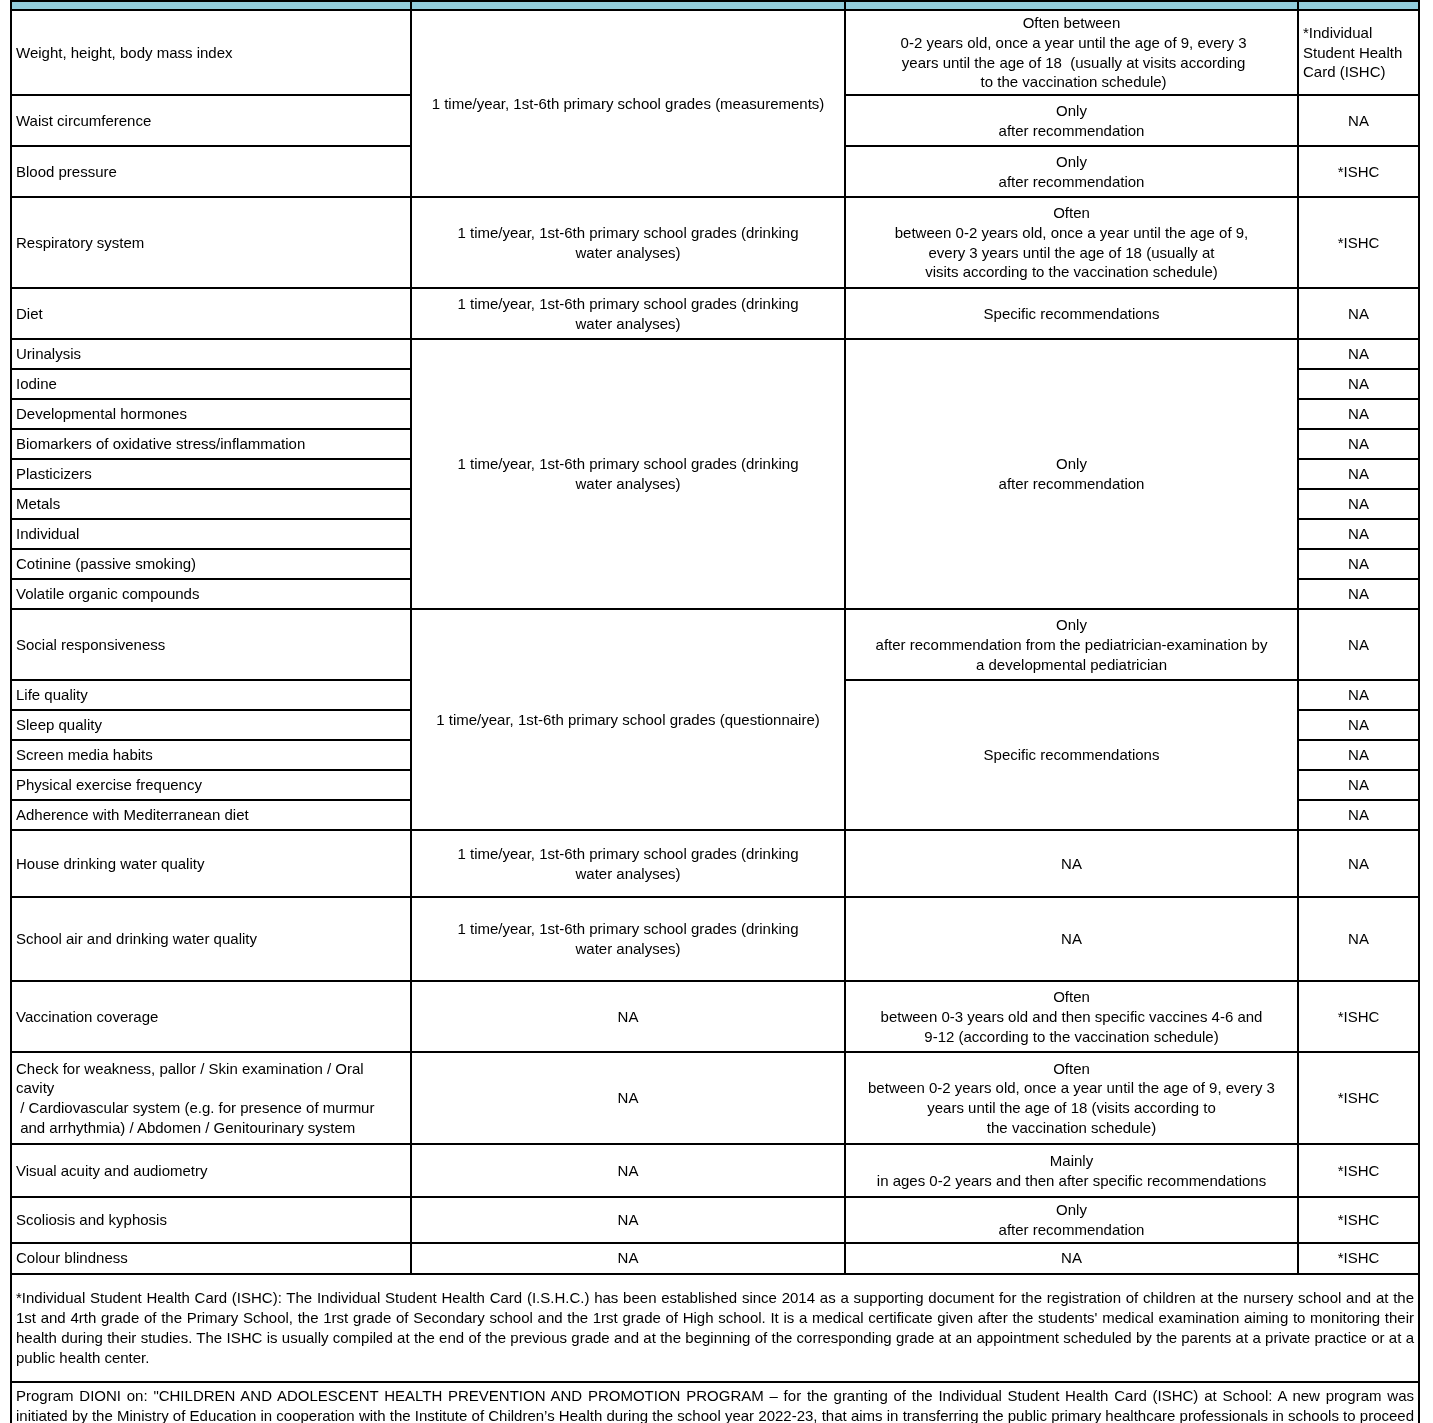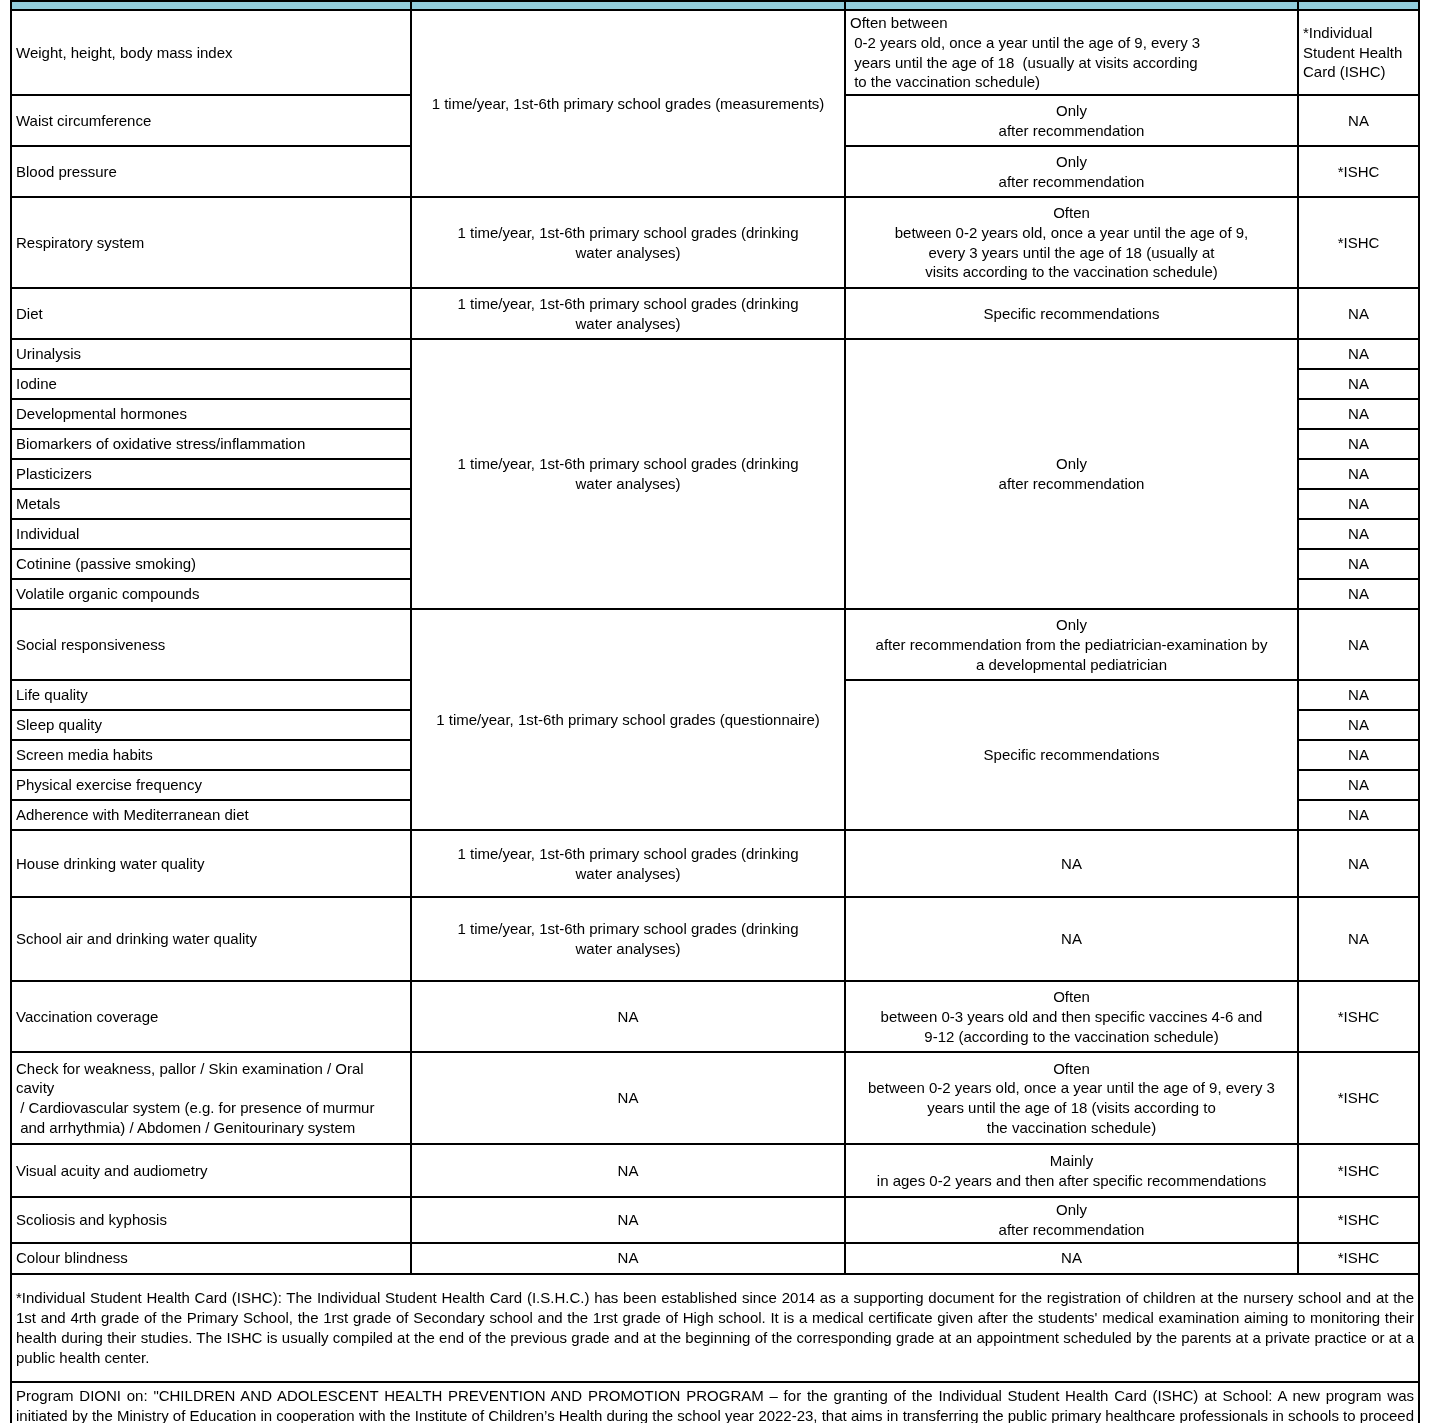--- a/index.html
+++ b/index.html
@@ -23,21 +23,21 @@
     font-size: 15px;
     line-height: 1.32;
     padding: 2px 4px;
     vertical-align: middle;
     overflow: hidden;
   }
   tr.band td { padding: 0; height: 7px; }
   td.name-cell   { text-align: left;  white-space: pre-wrap; border-radius: 26px; }
   td.freq-left   { text-align: center;  white-space: pre-line; }
   td.center      { text-align: center; white-space: pre-line; }
-  td.rec-left    { text-align: left;  white-space: pre-wrap; }
+  td.rec-left    { text-align: center;  white-space: pre-wrap; }
   td.ishc-left   { text-align: left;  white-space: pre-line; }
   td.note-cell {
     text-align: justify;
     font-size: 15.5px;
     line-height: 1.32;
     vertical-align: top;
     padding: 4px 6px 4px 5px;
     white-space: normal;
   }
 </style>

